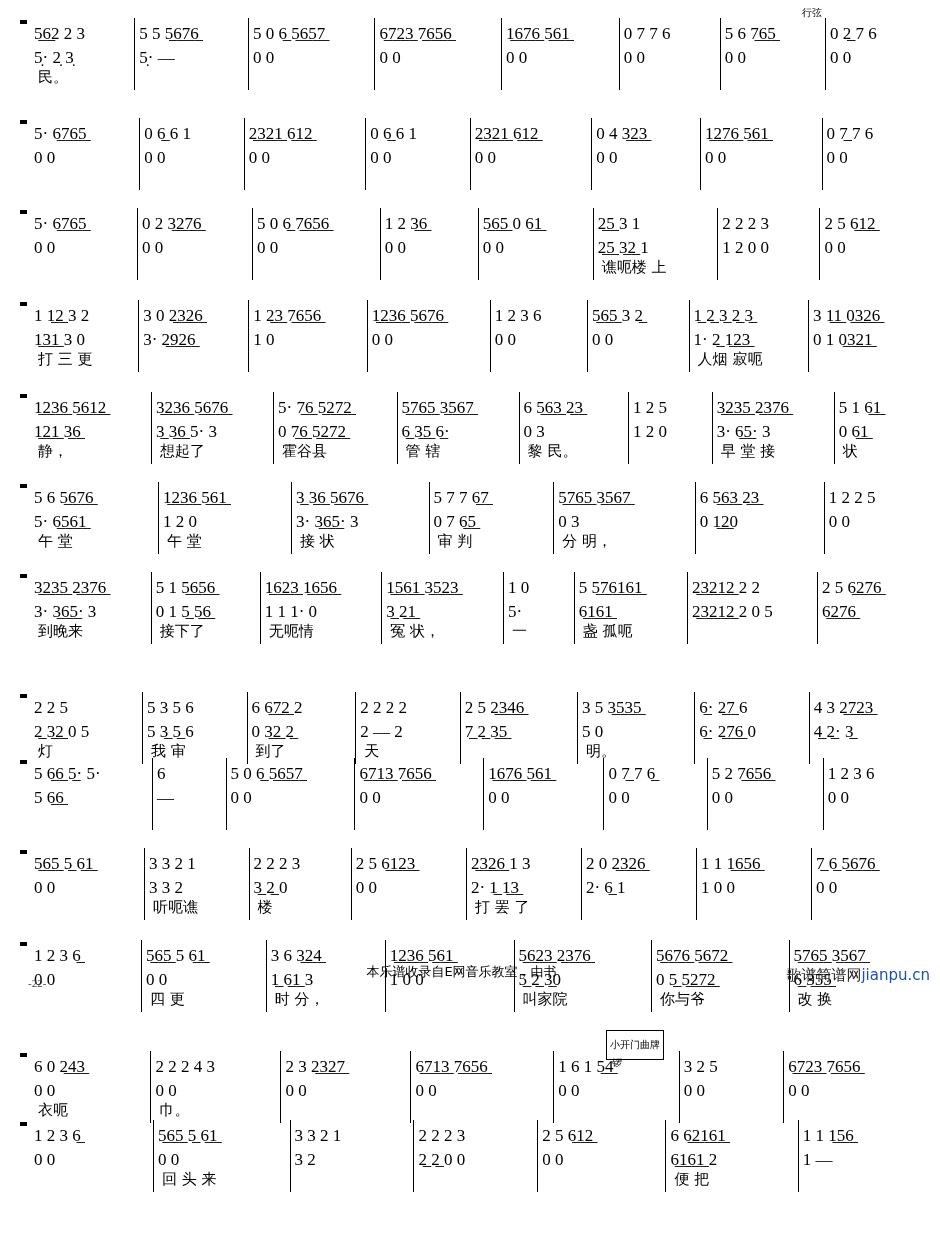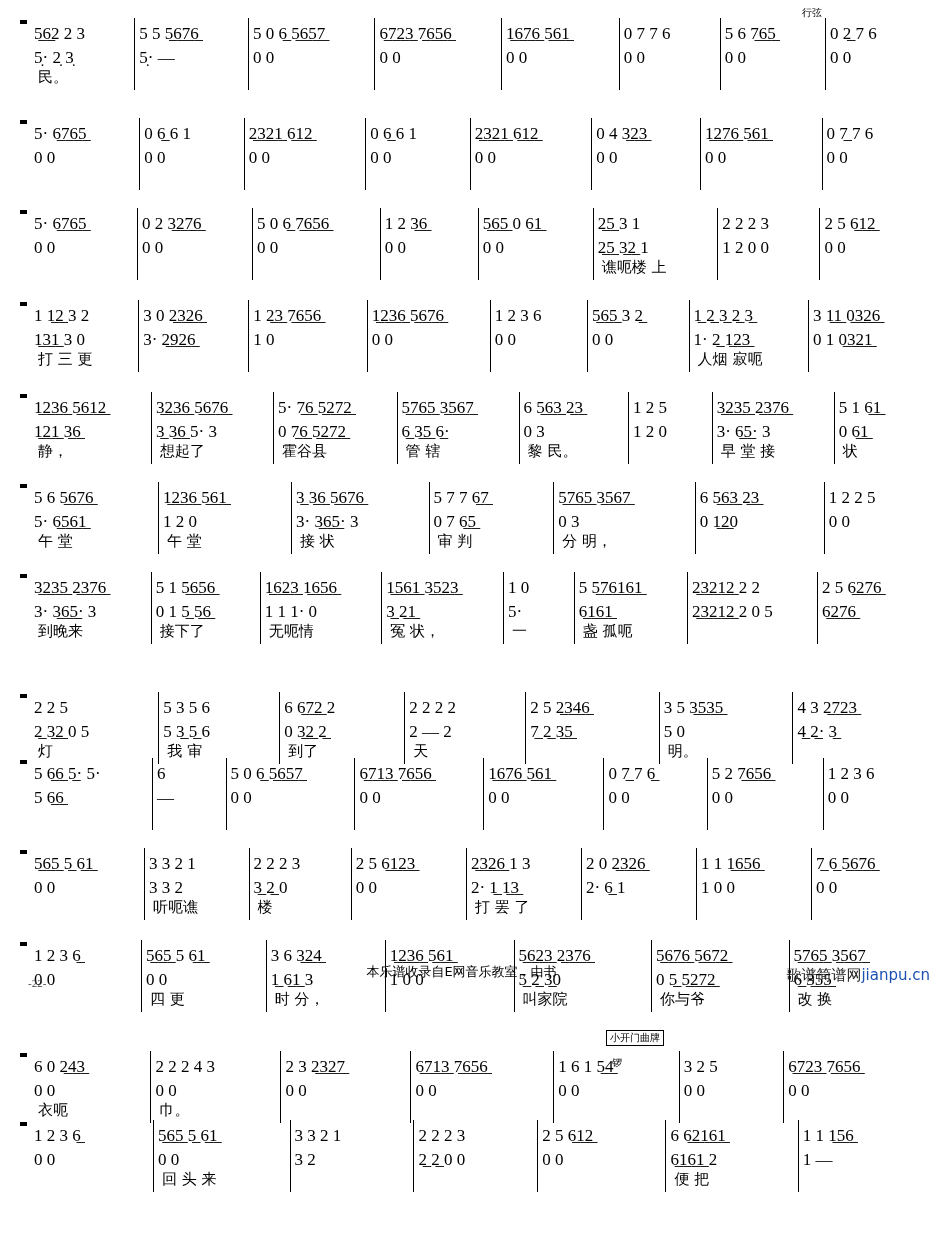--- a/index.html
+++ b/index.html
@@ -13,21 +13,21 @@
   .brace:before{content:"";position:absolute;left:6px;top:2px;bottom:2px;width:5px;border:2px solid #000;border-right:none;}
   .measures{display:flex;flex:1 1 auto;}
   .measure{flex:1 1 auto;border-right:1.5px solid #000;padding:0 4px;position:relative;}
   .measure:last-child{border-right:none;}
   .staffline{display:flex;align-items:flex-end;gap:2px;height:26px;font-size:17px;line-height:20px;letter-spacing:0px;white-space:nowrap;}
   .staffline.upper{font-weight:400;}
   .staffline.lower{height:24px;font-size:17px;}
   .lyrics{height:22px;font-size:15px;font-family:"DejaVu Sans",sans-serif;display:flex;gap:4px;white-space:nowrap;padding-left:4px;}
 
   .annot{position:absolute;font-size:10px;font-family:"DejaVu Sans",sans-serif;}
-  .boxed{border:1px solid #000;padding:1px 3px;font-size:10px;font-family:"DejaVu Sans",sans-serif;display:inline-block;line-height:12px;text-align:center;}
+  .boxed{border:1px solid #000;padding:8px 3px;font-size:10px;font-family:"DejaVu Sans",sans-serif;display:inline-block;line-height:12px;text-align:center;}
 
   .footer{position:absolute;left:0;right:17px;bottom:6px;height:26px;display:flex;align-items:center;justify-content:center;font-size:13px;font-family:"DejaVu Sans",sans-serif;}
   .credit{position:absolute;right:10px;bottom:6px;font-size:15px;font-family:"DejaVu Sans",sans-serif;color:#222;}
   .credit .blue{color:#1a4fb4;}
   .pagenum{position:absolute;left:28px;bottom:2px;font-size:11px;color:#444;}
 </style>
 </head>
 <body>
 
 <div class="sheet">
@@ -387,20 +387,25 @@
               <div class="staffline upper">2 5  2̲3̲4̲6̲</div>
               <div class="staffline lower">7̲ 2̲ 3̲5̲</div>
               <div class="lyrics"></div>
             </div>
             <div class="measure">
               <div class="staffline upper">3 5  3̲5̲3̲5̲</div>
               <div class="staffline lower">5  0</div>
               <div class="lyrics">明。</div>
             </div>
             <div class="measure">
+              <div class="staffline upper">6̲·  2̲7̲ 6</div>
+              <div class="staffline lower">6̲·  2̲7̲6̲  0</div>
+              <div class="lyrics"></div>
+            </div>
+            <div class="measure">
               <div class="staffline upper">4 3  2̲7̲2̲3̲</div>
               <div class="staffline lower">4̲ 2̲· 3̲</div>
               <div class="lyrics"></div>
             </div>
           </div>
         </div>
       </div>
       <div class="system" style="position: absolute; left: 14px; right: 14px; top: 758px;">
         <div class="sys-row">
           <div class="brace"></div>

